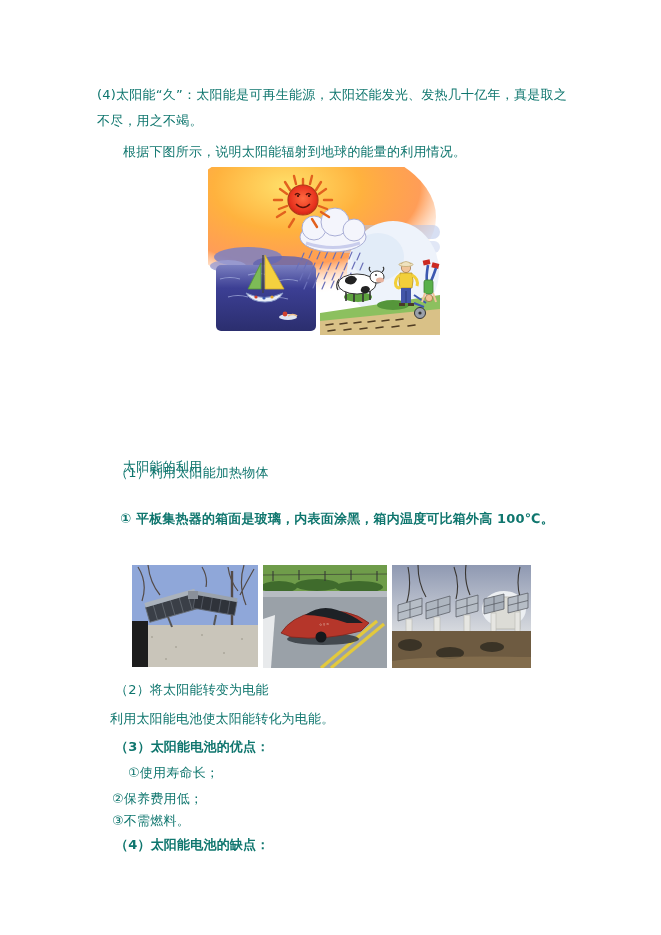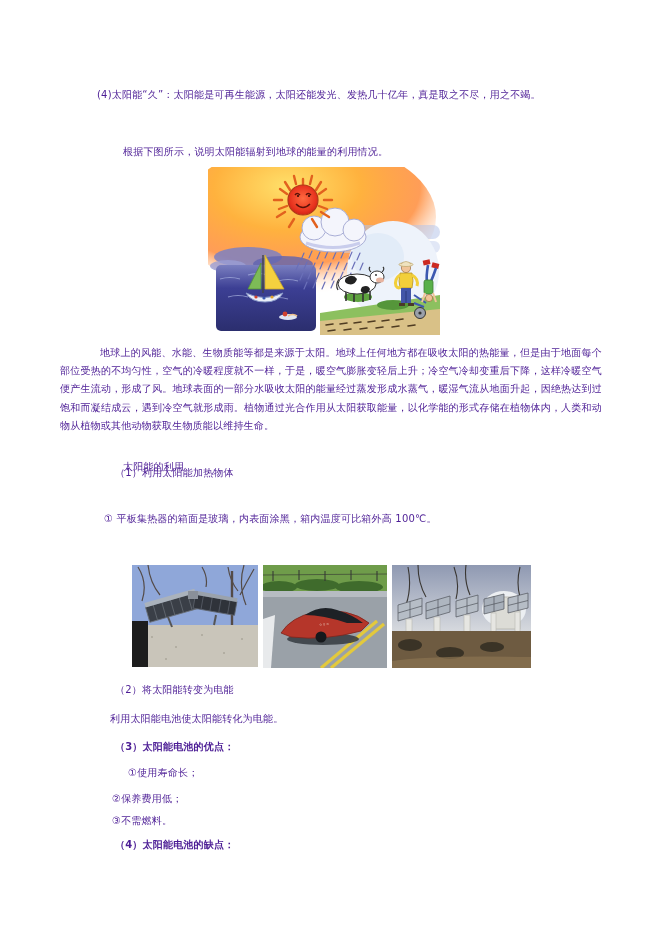--- a/index.html
+++ b/index.html
@@ -8,31 +8,31 @@
     width:661px;
     height:935px;
     background:#ffffff;
     font-family:"DejaVu Sans", sans-serif;
     color:#000000;
     overflow:hidden;
   }
   .tb{
     position:absolute;
     margin:0;
-    font-size:10px;
-    color:#4c1d95;
+    font-size:13px;
+    color:#0f766e;
     letter-spacing:0.2px;
   }
   .p1{left:97px;top:82px;width:470px;line-height:26px;text-align:justify;}
   .p2{left:123px;top:139px;line-height:26px;white-space:nowrap;}
   .p3{left:60px;top:344px;width:542px;line-height:18.2px;text-align:justify;text-indent:40px;}
   .line{line-height:26px;white-space:nowrap;}
   .ln-use {left:123px;top:454px;}
   .ln-i1  {left:115px;top:460px;}
-  .ln-i1p1{left:104px;top:506px;}
+  .ln-i1p1{left:120px;top:506px;font-weight:bold;}
   .ln-i1p2{left:112px;top:531px;}
   .ln-i2  {left:115px;top:677px;}
   .ln-i2b {left:110px;top:706px;}
   .ln-i3  {left:115px;top:734px;font-weight:bold;}
   .ln-a1  {left:128px;top:760px;}
   .ln-a2  {left:112px;top:786px;}
   .ln-a3  {left:112px;top:808px;}
   .ln-i4  {left:115px;top:832px;font-weight:bold;}
   figure{margin:0;position:absolute;padding:0;}
   .fig-illu{left:208px;top:167px;width:232px;height:168px;}
@@ -161,21 +161,20 @@
         <rect x="215" y="93" width="7" height="5" fill="#cc2a22" transform="rotate(-12 218 95)"></rect>
         <rect x="224" y="96" width="7" height="5" fill="#cc2a22" transform="rotate(14 227 98)"></rect>
         <path d="M220,98 q-2,12 -1,16 M228,101 q-3,9 -5,13" stroke="#3c58b0" stroke-width="2.6" fill="none"></path>
         <rect x="216" y="113" width="9" height="14" rx="2" fill="#58b04a" stroke="#3f7d36" stroke-width="0.8"></rect>
         <circle cx="221" cy="131" r="3.6" fill="#f0c498" stroke="#9c6b3f" stroke-width="0.7"></circle>
         <path d="M217,126 l-3,9 M225,126 l3,9" stroke="#f0c498" stroke-width="2"></path>
       </g>
     </svg>
   </figure>
 
-  <p class="tb p3">地球上的风能、水能、生物质能等都是来源于太阳。地球上任何地方都在吸收太阳的热能量，但是由于地面每个部位受热的不均匀性，空气的冷暖程度就不一样，于是，暖空气膨胀变轻后上升；冷空气冷却变重后下降，这样冷暖空气便产生流动，形成了风。地球表面的一部分水吸收太阳的能量经过蒸发形成水蒸气，暖湿气流从地面升起，因绝热达到过饱和而凝结成云，遇到冷空气就形成雨。植物通过光合作用从太阳获取能量，以化学能的形式存储在植物体内，人类和动物从植物或其他动物获取生物质能以维持生命。</p>
 
   <p class="tb line ln-use">太阳能的利用</p>
   <p class="tb line ln-i1">（1）利用太阳能加热物体</p>
   <p class="tb line ln-i1p1">① 平板集热器的箱面是玻璃，内表面涂黑，箱内温度可比箱外高 100℃。</p>
 
   <figure class="fig-ph1">
     <svg viewBox="0 0 126 102" xmlns="http://www.w3.org/2000/svg" role="img" aria-label="平板太阳能集热器照片">
       <rect width="126" height="102" fill="#8fa7d9"></rect>
       <g stroke="#4a3b2e" stroke-width="1.2" fill="none" opacity="0.85">
         <path d="M6,2 q10,16 4,34 M16,0 q2,18 12,30 M112,0 q-6,20 2,40 M122,4 q-8,14 -14,26 M96,2 q2,14 10,24 M70,2 q6,10 4,20"></path>

